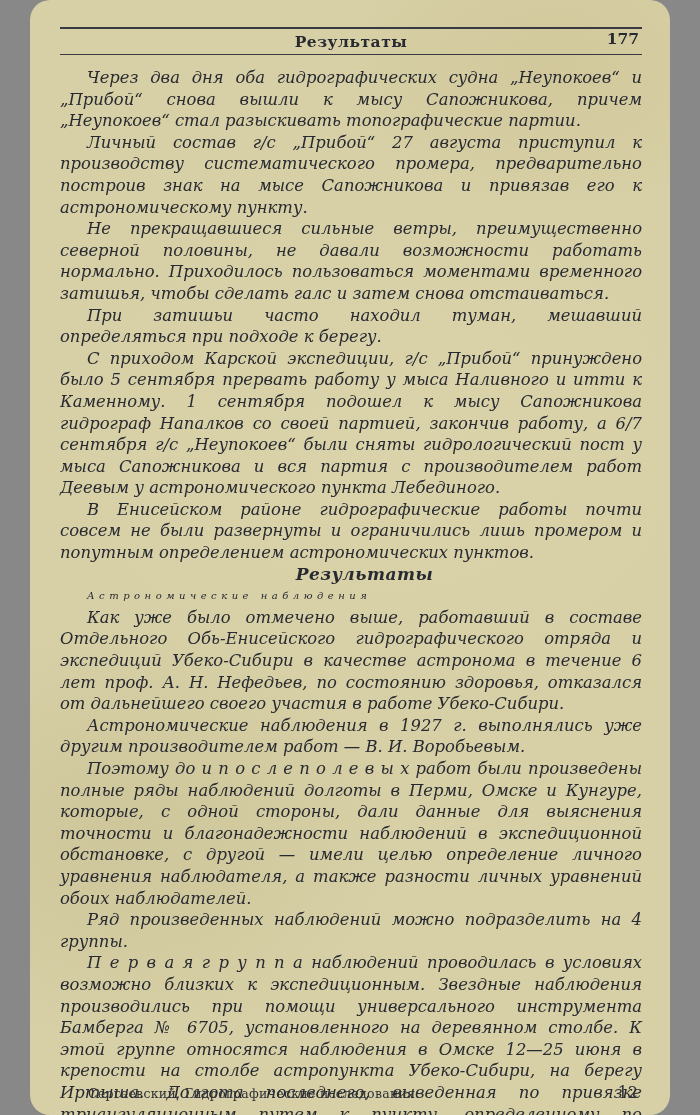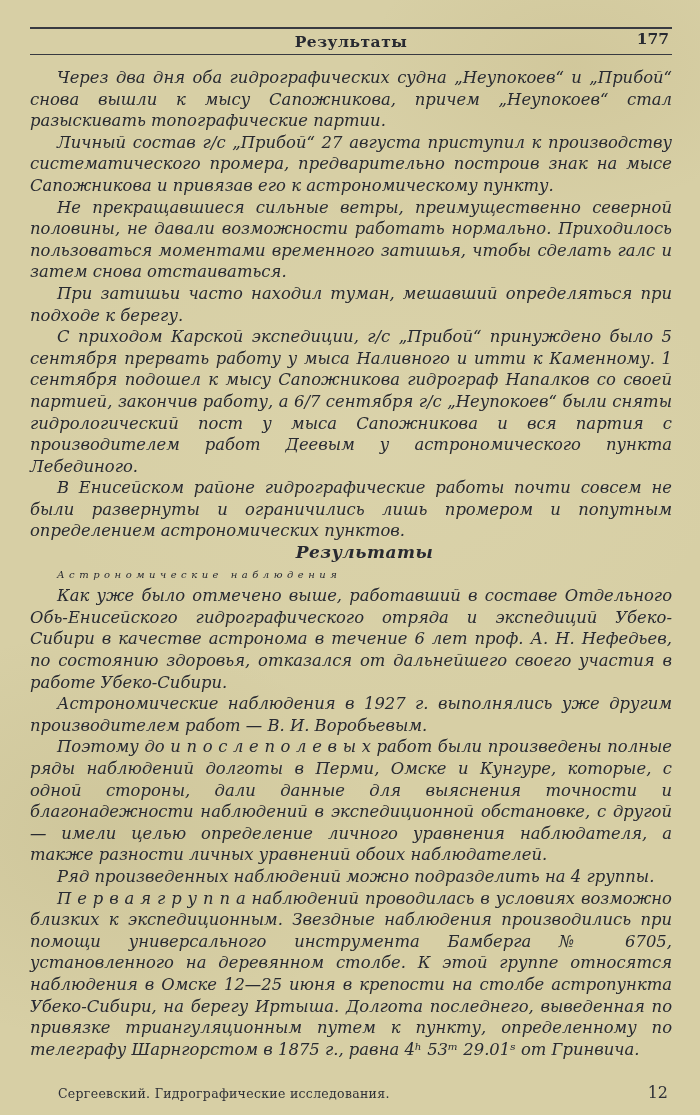--- a/index.html
+++ b/index.html
@@ -2,32 +2,33 @@
 <html lang="ru"><head>
 <meta charset="utf-8">
 <style>
   html, body {
     margin: 0;
     padding: 0;
     background: #888;
   }
   .page {
     position: relative;
-    width: 700px;
+    width: 640px;
     height: 1115px;
     margin: 0 auto;
     overflow: hidden;
     box-sizing: border-box;
     background:
       radial-gradient(ellipse 320px 220px at 82% 6%, rgba(167,146,86,0.12), transparent 65%),
       radial-gradient(ellipse 420px 320px at 15% 75%, rgba(130,118,64,0.10), transparent 65%),
       radial-gradient(ellipse 500px 380px at 55% 40%, rgba(228,221,185,0.25), transparent 70%),
       #d7cfa5;
     color: #282a31;
     font-family: "DejaVu Serif", "DejaVu Sans", "Liberation Serif", serif;
+    border-radius: 20px;
   }
   .inner {
     padding: 0 28px 0 30px;
   }
   .running-header {
     margin-top: 27px;
     border-top: 2.5px solid #383a41;
     border-bottom: 1.5px solid #383a41;
     position: relative;
     height: 25px;

